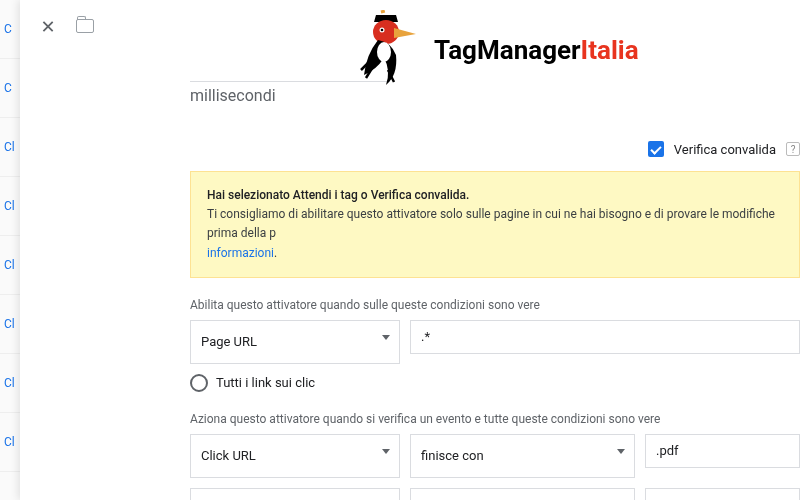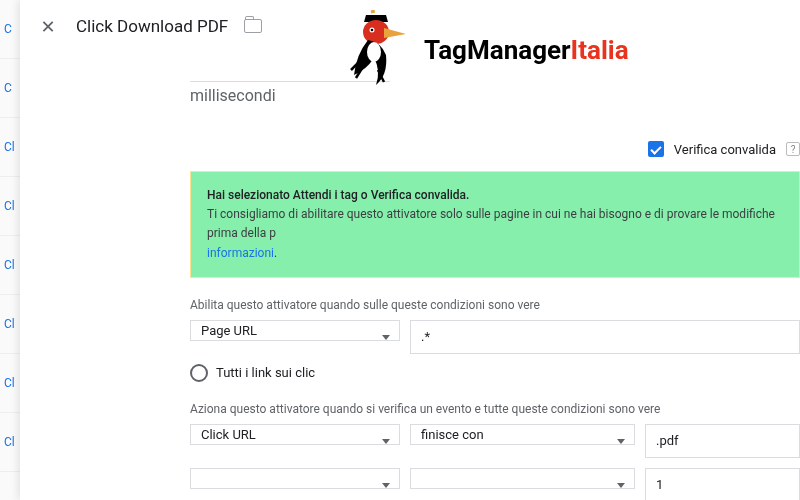--- a/index.html
+++ b/index.html
@@ -12,35 +12,35 @@
   .title { font-size: 17px; color: #202124; }
   .folder-icon { width: 18px; height: 14px; border: 1.5px solid #9aa0a6; border-radius: 2px; position: relative; }
   .folder-icon::before { content: ''; position: absolute; top: -4px; left: 0; width: 7px; height: 3px; border: 1.5px solid #9aa0a6; border-bottom: none; border-radius: 2px 2px 0 0; }
   .content { padding: 0 0 0 170px; }
   .ms-label { font-size: 16px; color: #5f6368; margin-top: 4px; }
   .chk-row { display: flex; align-items: center; gap: 10px; margin: 36px 0 14px 0; justify-content: flex-end; }
   .chk { width: 16px; height: 16px; background: #1a73e8; border-radius: 2px; position: relative; cursor: pointer; }
   .chk::after { content: ''; position: absolute; left: 3px; top: 5px; width: 8px; height: 4px; border-left: 2px solid #fff; border-bottom: 2px solid #fff; transform: rotate(-45deg); }
   .chk-label { font-size: 13px; color: #202124; }
   .help { width: 14px; height: 14px; border: 1px solid #bbb; border-radius: 2px; font-size: 10px; color: #888; display: flex; align-items: center; justify-content: center; cursor: help; }
-  .warn-box { background: #86efac; border: 1px solid #fde293; padding: 14px 16px; font-size: 12px; color: #3c4043; line-height: 1.6; margin-right: 0; }
+  .warn-box { background: #fef9c3; border: 1px solid #fde293; padding: 14px 16px; font-size: 12px; color: #3c4043; line-height: 1.6; margin-right: 0; }
   .warn-box b { font-weight: 500; color: #202124; }
   .warn-box a { color: #1a73e8; text-decoration: none; }
   .sect-label { font-size: 12px; color: #5f6368; margin: 20px 0 8px 0; }
   .cond-row { display: flex; gap: 10px; margin-bottom: 10px; }
-  .sel { height: 21px; border: 1px solid #dadce0; background: #fff; padding: 0 28px 0 10px; font-size: 13px; color: #202124; position: relative; cursor: pointer; display: flex; align-items: center; }
+  .sel { height: 44px; border: 1px solid #dadce0; background: #fff; padding: 0 28px 0 10px; font-size: 13px; color: #202124; position: relative; cursor: pointer; display: flex; align-items: center; }
   .sel::after { content: ''; position: absolute; right: 9px; top: 14px; border-left: 4px solid transparent; border-right: 4px solid transparent; border-top: 5px solid #5f6368; }
   .inp { height: 34px; border: 1px solid #dadce0; background: #fff; padding: 0 10px; font-size: 13px; color: #202124; flex: 1; }
   .radio-row { display: flex; gap: 28px; align-items: center; margin-top: 8px; }
   .radio-opt { display: flex; align-items: center; gap: 8px; cursor: pointer; }
   .radio { width: 18px; height: 18px; border: 2px solid #5f6368; border-radius: 50%; position: relative; }
   .radio.checked { border-color: #1a73e8; }
   .radio.checked::after { content: ''; position: absolute; left: 3px; top: 3px; width: 8px; height: 8px; background: #1a73e8; border-radius: 50%; }
   .radio-lab { font-size: 13px; color: #202124; }
-  .logo { position: absolute; top: 10px; left: 346px; display: flex; align-items: center; gap: 8px; }
+  .logo { position: absolute; top: 10px; left: 356px; display: flex; align-items: center; gap: 8px; }
   .bird { width: 70px; height: 80px; position: relative; }
   .bird svg { width: 100%; height: 100%; }
   .logo-text { font-size: 26px; font-weight: 700; color: #000; }
   .logo-text .it { color: #e8341f; }
 </style>
 </head>
 <body>
 
 <div class="backdrop">
   <div class="backdrop-item">C</div>
@@ -49,21 +49,20 @@
   <div class="backdrop-item">Cl</div>
   <div class="backdrop-item">Cl</div>
   <div class="backdrop-item">Cl</div>
   <div class="backdrop-item">Cl</div>
   <div class="backdrop-item">Cl</div>
 </div>
 
 <div class="panel">
   <div class="header">
     <div class="close-x">✕</div>
-    <div class="title">Click Download PDF</div>
     <div class="folder-icon"></div>
   </div>
 
   <div class="content">
     <input class="inp" style="width: 200px; height: 30px; border-top: none; border-left: none; border-right: none;">
     <div class="ms-label">millisecondi</div>
 
     <div class="chk-row">
       <div class="chk"></div>
       <span class="chk-label">Verifica convalida</span>

